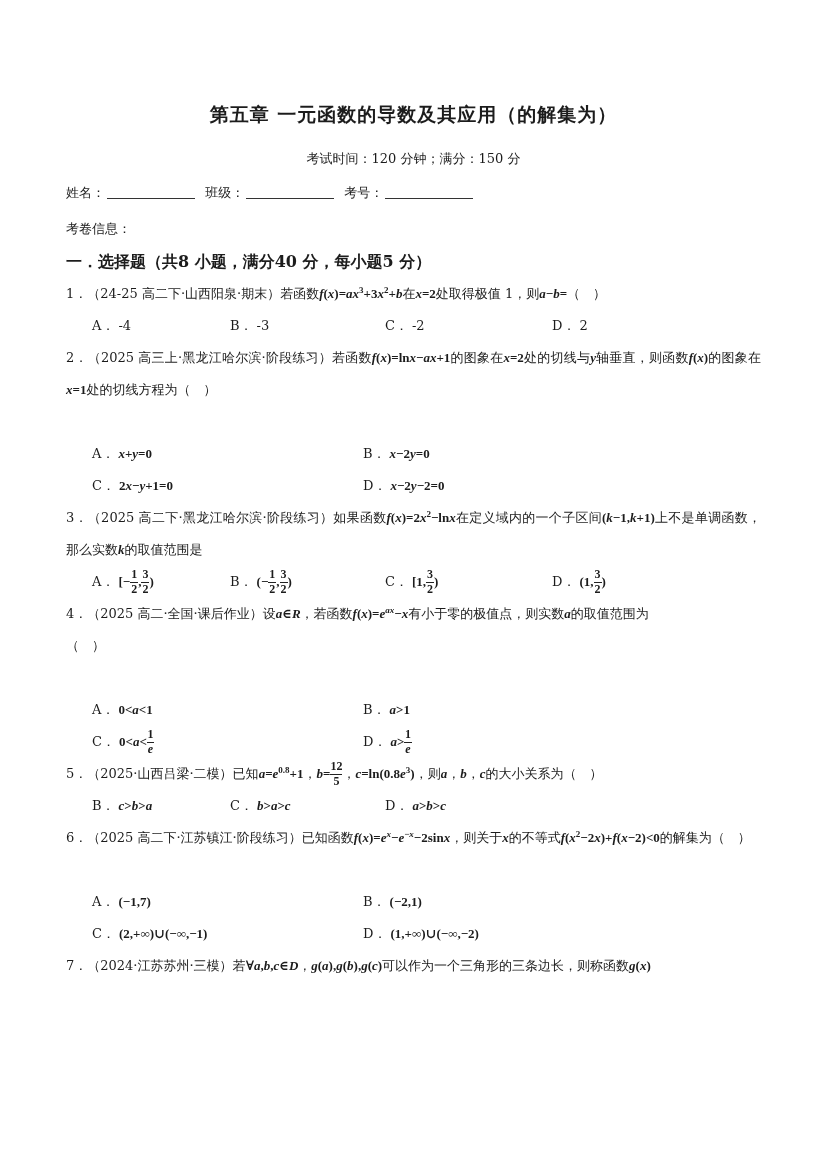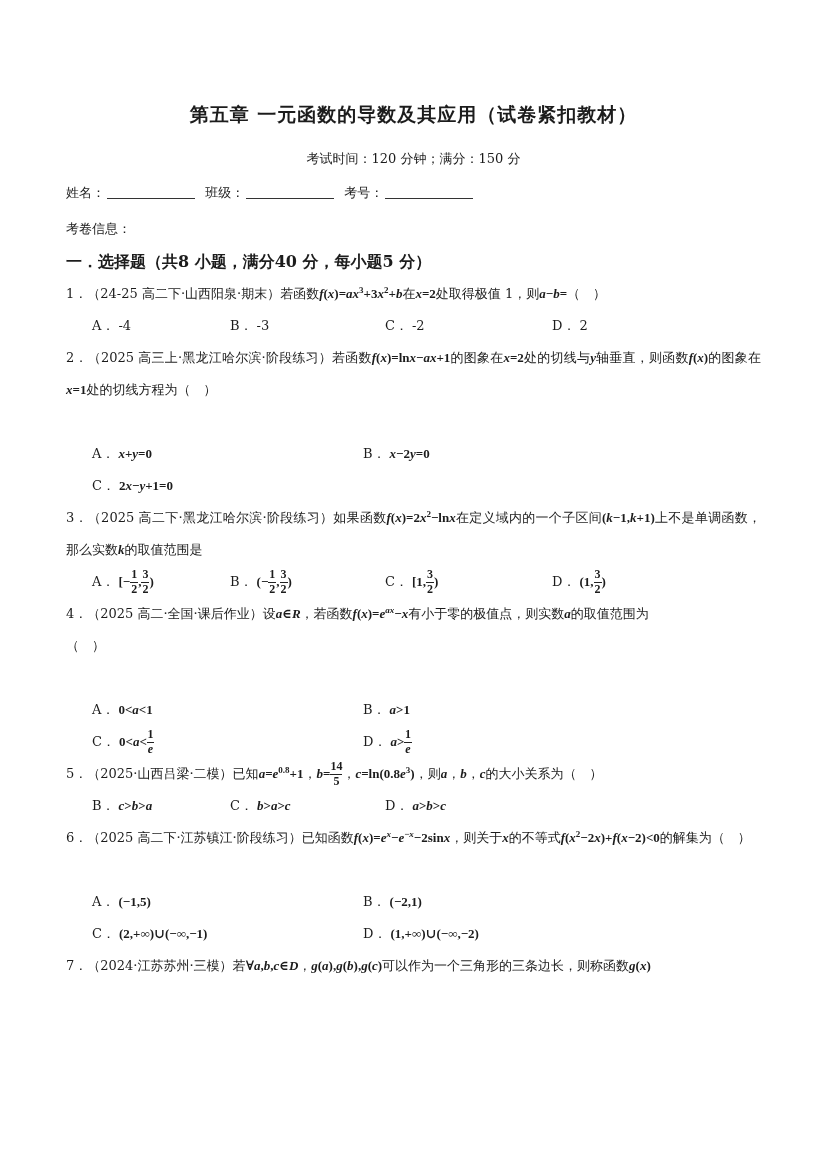--- a/index.html
+++ b/index.html
@@ -46,21 +46,21 @@
     display:inline-flex;flex-direction:column;vertical-align:middle;
     text-align:center;font-size:12px;line-height:1.15;position:relative;top:-1px;
   }
   .fr>span:last-child{border-top:1.4px solid #222;padding:0 1px;}
 </style>
 </head>
 <body>
 
 <div class="page">
 
-  <h1 class="title">第五章 一元函数的导数及其应用（试卷紧扣教材）</h1>
+  <h1 class="title">第五章 一元函数的导数及其应用（的解集为）</h1>
 
   <div class="subtitle">考试时间：120 分钟；满分：150 分</div>
 
   <div class="nameline">
     <span>姓名：</span><span class="blank"></span>
     <span>班级：</span><span class="blank"></span>
     <span>考号：</span><span class="blank"></span>
   </div>
 
   <div class="info-header">考卷信息：</div>
@@ -77,20 +77,21 @@
           <div class="opt"><span class="olabel">C．</span><span class="ocontent">-2</span></div>
           <div class="opt"><span class="olabel">D．</span><span class="ocontent">2</span></div>
         </div>
       </div>
       <div class="question">
         <div class="stem">2．（2025 高三上·黑龙江哈尔滨·阶段练习）若函数<span class="m"><i>f</i>(<i>x</i>)=ln<i>x</i>−<i>ax</i>+1</span>的图象在<span class="m"><i>x</i>=2</span>处的切线与<span class="m"><i>y</i></span>轴垂直，则函数<span class="m"><i>f</i>(<i>x</i>)</span>的图象在<span class="m"><i>x</i>=1</span>处的切线方程为（　）</div>
         <div class="opts cols2">
           <div class="opt"><span class="olabel">A．</span><span class="ocontent"><span class="m"><i>x</i>+<i>y</i>=0</span></span></div>
           <div class="opt"><span class="olabel">B．</span><span class="ocontent"><span class="m"><i>x</i>−2<i>y</i>=0</span></span></div>
           <div class="opt"><span class="olabel">C．</span><span class="ocontent"><span class="m">2<i>x</i>−<i>y</i>+1=0</span></span></div>
+          <div class="opt"><span class="olabel">D．</span><span class="ocontent"><span class="m"><i>x</i>−2<i>y</i>−2=0</span></span></div>
         </div>
       </div>
       <div class="question">
         <div class="stem">3．（2025 高二下·黑龙江哈尔滨·阶段练习）如果函数<span class="m"><i>f</i>(<i>x</i>)=2<i>x</i><sup>2</sup>−ln<i>x</i></span>在定义域内的一个子区间<span class="m">(<i>k</i>−1,<i>k</i>+1)</span>上不是单调函数，那么实数<span class="m"><i>k</i></span>的取值范围是</div>
         <div class="opts cols4">
           <div class="opt"><span class="olabel">A．</span><span class="ocontent"><span class="m">[−<span class="fr">
                   <span>1</span>
                   <span>2</span>
                 </span>,<span class="fr">
                   <span>3</span>
@@ -124,33 +125,33 @@
                   <span><i>e</i></span>
                 </span></span></span></div>
           <div class="opt"><span class="olabel">D．</span><span class="ocontent"><span class="m"><i>a</i>&gt;<span class="fr">
                   <span>1</span>
                   <span><i>e</i></span>
                 </span></span></span></div>
         </div>
       </div>
       <div class="question">
         <div class="stem">5．（2025·山西吕梁·二模）已知<span class="m"><i>a</i>=<i>e</i><sup>0.8</sup>+1</span>，<span class="m"><i>b</i>=<span class="fr">
-              <span>14</span>
+              <span>12</span>
               <span>5</span>
             </span></span>，<span class="m"><i>c</i>=ln(0.8<i>e</i><sup>3</sup>)</span>，则<span class="m"><i>a</i></span>，<span class="m"><i>b</i></span>，<span class="m"><i>c</i></span>的大小关系为（　）</div>
         <div class="opts cols4">
           <div class="opt"><span class="olabel">B．</span><span class="ocontent"><span class="m"><i>c</i>&gt;<i>b</i>&gt;<i>a</i></span></span></div>
           <div class="opt"><span class="olabel">C．</span><span class="ocontent"><span class="m"><i>b</i>&gt;<i>a</i>&gt;<i>c</i></span></span></div>
           <div class="opt"><span class="olabel">D．</span><span class="ocontent"><span class="m"><i>a</i>&gt;<i>b</i>&gt;<i>c</i></span></span></div>
         </div>
       </div>
       <div class="question">
         <div class="stem">6．（2025 高二下·江苏镇江·阶段练习）已知函数<span class="m"><i>f</i>(<i>x</i>)=<i>e</i><sup><i>x</i></sup>−<i>e</i><sup>−<i>x</i></sup>−2sin<i>x</i></span>，则关于<span class="m"><i>x</i></span>的不等式<span class="m"><i>f</i>(<i>x</i><sup>2</sup>−2<i>x</i>)+<i>f</i>(<i>x</i>−2)&lt;0</span>的解集为（　）</div>
         <div class="opts cols2">
-          <div class="opt"><span class="olabel">A．</span><span class="ocontent"><span class="m">(−1,5)</span></span></div>
+          <div class="opt"><span class="olabel">A．</span><span class="ocontent"><span class="m">(−1,7)</span></span></div>
           <div class="opt"><span class="olabel">B．</span><span class="ocontent"><span class="m">(−2,1)</span></span></div>
           <div class="opt"><span class="olabel">C．</span><span class="ocontent"><span class="m">(2,+∞)∪(−∞,−1)</span></span></div>
           <div class="opt"><span class="olabel">D．</span><span class="ocontent"><span class="m">(1,+∞)∪(−∞,−2)</span></span></div>
         </div>
       </div>
       <div class="question">
         <div class="stem">7．（2024·江苏苏州·三模）若<span class="m">∀<i>a</i>,<i>b</i>,<i>c</i>∈<i>D</i></span>，<span class="m"><i>g</i>(<i>a</i>),<i>g</i>(<i>b</i>),<i>g</i>(<i>c</i>)</span>可以作为一个三角形的三条边长，则称函数<span class="m"><i>g</i>(<i>x</i>)</span></div>
       </div>
     </div>
 

